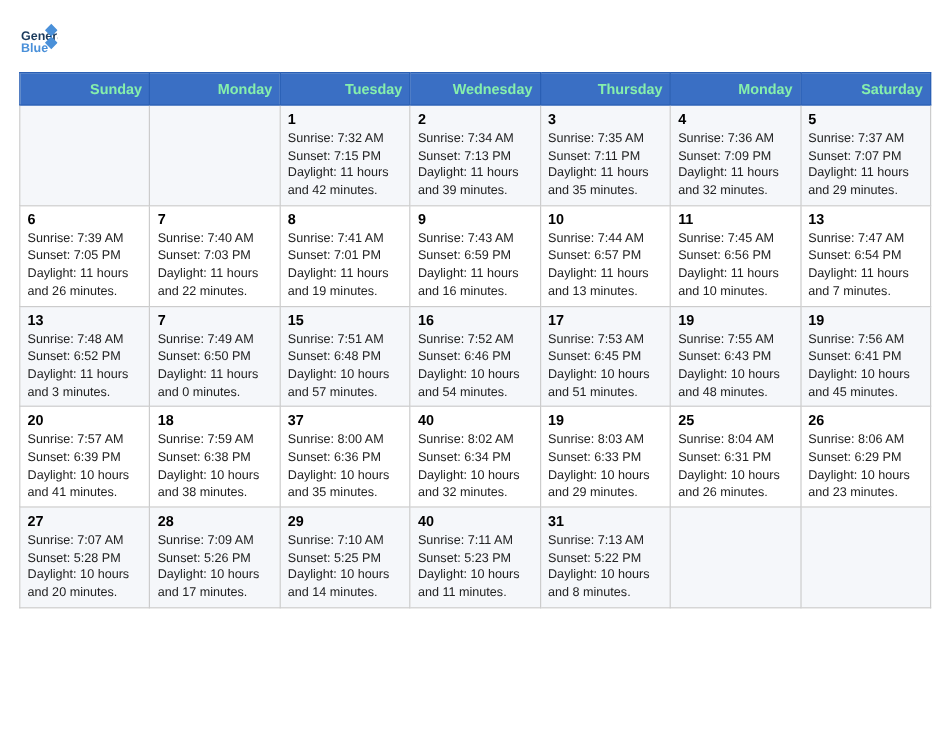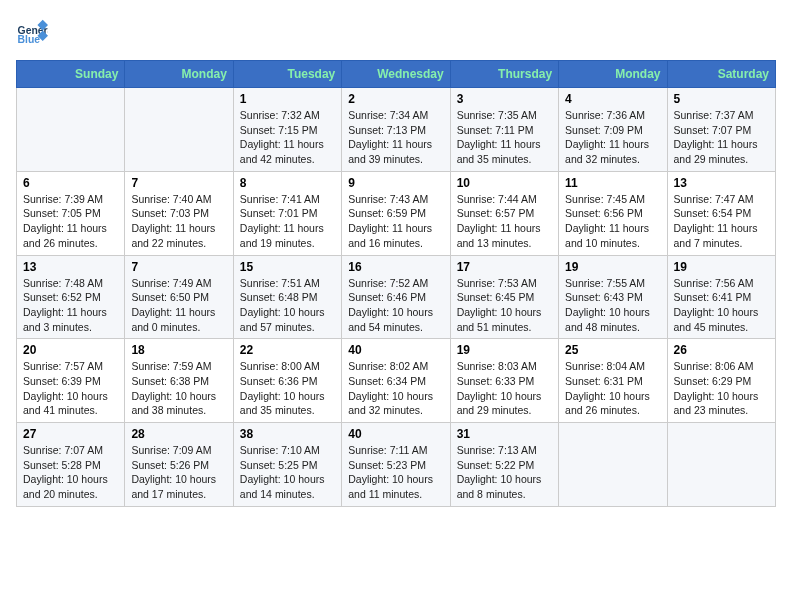--- a/index.html
+++ b/index.html
@@ -201,21 +201,21 @@
       <tr>
         <td>
           <span class="day-num">20</span>
           <div class="day-info">Sunrise: 7:57 AM<br>Sunset: 6:39 PM<br>Daylight: 10 hours and 41 minutes.</div>
         </td>
         <td>
           <span class="day-num">18</span>
           <div class="day-info">Sunrise: 7:59 AM<br>Sunset: 6:38 PM<br>Daylight: 10 hours and 38 minutes.</div>
         </td>
         <td>
-          <span class="day-num">22</span>
+          <span class="day-num">37</span>
           <div class="day-info">Sunrise: 8:00 AM<br>Sunset: 6:36 PM<br>Daylight: 10 hours and 35 minutes.</div>
         </td>
         <td>
           <span class="day-num">40</span>
           <div class="day-info">Sunrise: 8:02 AM<br>Sunset: 6:34 PM<br>Daylight: 10 hours and 32 minutes.</div>
         </td>
         <td>
           <span class="day-num">19</span>
           <div class="day-info">Sunrise: 8:03 AM<br>Sunset: 6:33 PM<br>Daylight: 10 hours and 29 minutes.</div>
         </td>
@@ -231,21 +231,21 @@
       <tr>
         <td>
           <span class="day-num">27</span>
           <div class="day-info">Sunrise: 7:07 AM<br>Sunset: 5:28 PM<br>Daylight: 10 hours and 20 minutes.</div>
         </td>
         <td>
           <span class="day-num">28</span>
           <div class="day-info">Sunrise: 7:09 AM<br>Sunset: 5:26 PM<br>Daylight: 10 hours and 17 minutes.</div>
         </td>
         <td>
-          <span class="day-num">38</span>
+          <span class="day-num">29</span>
           <div class="day-info">Sunrise: 7:10 AM<br>Sunset: 5:25 PM<br>Daylight: 10 hours and 14 minutes.</div>
         </td>
         <td>
           <span class="day-num">40</span>
           <div class="day-info">Sunrise: 7:11 AM<br>Sunset: 5:23 PM<br>Daylight: 10 hours and 11 minutes.</div>
         </td>
         <td>
           <span class="day-num">31</span>
           <div class="day-info">Sunrise: 7:13 AM<br>Sunset: 5:22 PM<br>Daylight: 10 hours and 8 minutes.</div>
         </td>

